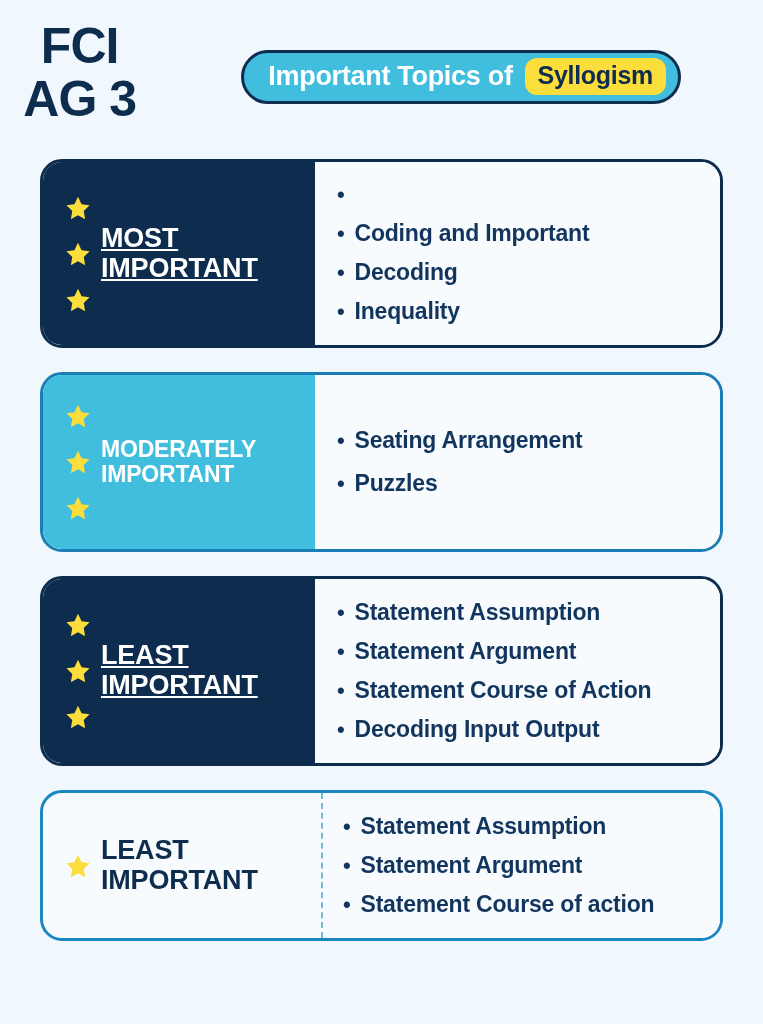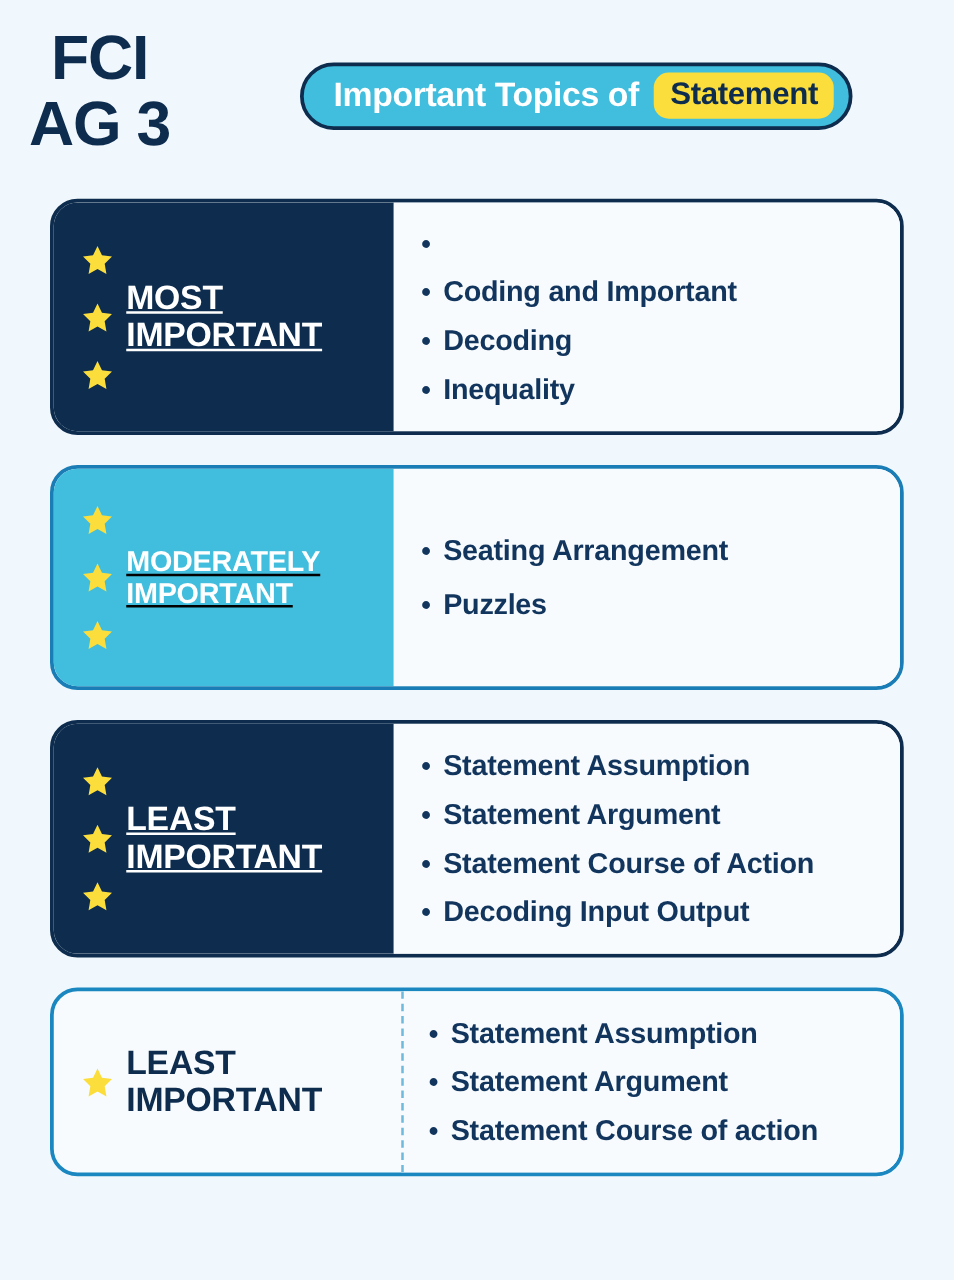--- a/index.html
+++ b/index.html
@@ -122,21 +122,21 @@
 
   .card-left {
     display: flex;
     align-items: center;
     flex: 0 0 272px;
     padding: 14px 8px 14px 22px;
     gap: 10px;
   }
 
   .card.navy  .card-left { background: #0d2c4e; }
-  .card.cyan  .card-left { background: #41bedd; text-decoration: underline; }
+  .card.cyan  .card-left { background: #41bedd; }
   .card.plain .card-left { background: transparent; flex: 0 0 278px; }
 
   .stars {
     display: flex;
     flex-direction: column;
     gap: 20px;
     flex: 0 0 auto;
   }
 
   .card.plain .stars { gap: 0; }
@@ -197,21 +197,21 @@
 <body>
 
 <div class="header">
 
   <div class="main-title">FCI AG 3</div>
 
   <div class="pill-wrap">
 
     <div class="topics-pill">
       <span class="topics-label">Important Topics of</span>
-      <span class="subject-badge">Statement</span>
+      <span class="subject-badge">Syllogism</span>
     </div>
 
 
   </div>
 </div>
 
 <div class="cards" id="cards-container">
     <div class="card navy">
       <div class="card-left">
         <div class="stars">

